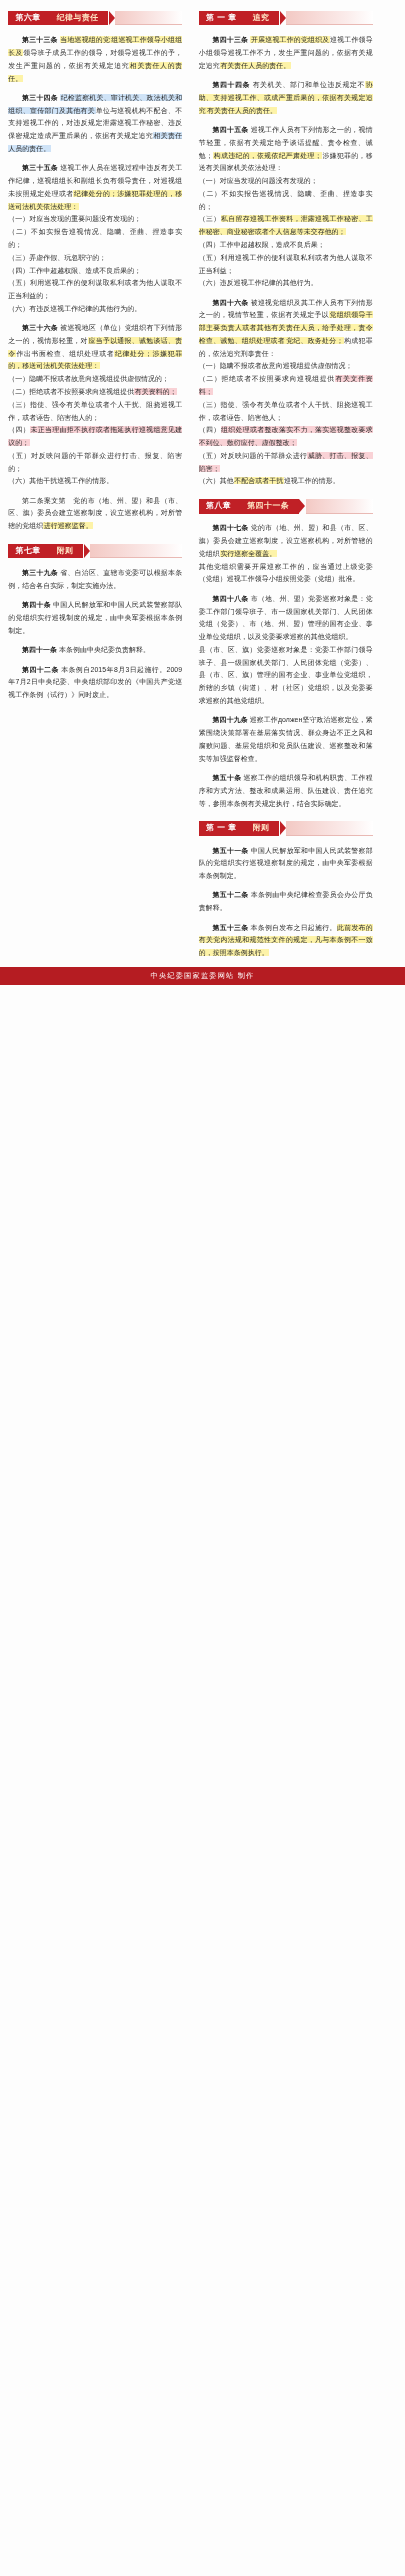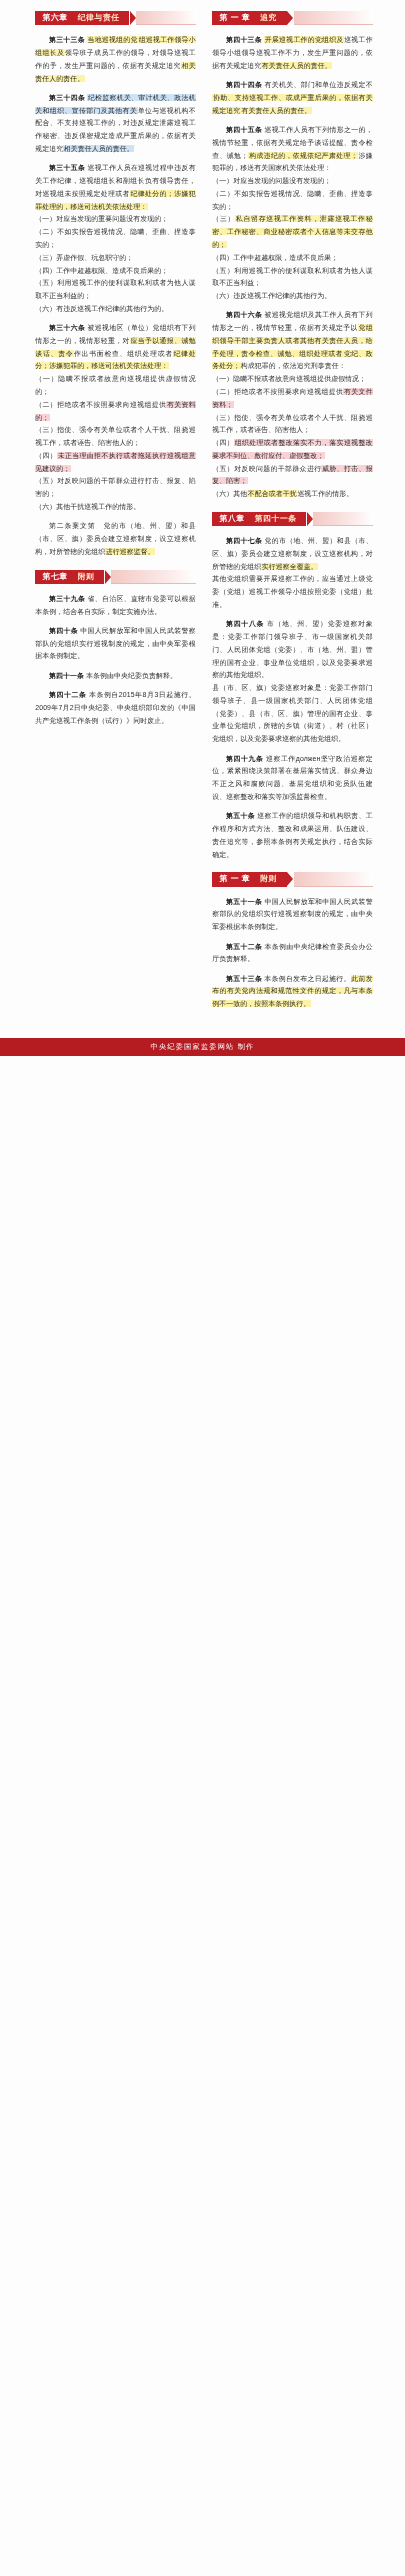--- a/index.html
+++ b/index.html
@@ -17,21 +17,20 @@
     min-height: 2576px;
     position: relative;
     background: #fdfdfd;
     padding: 0 0 0 0;
   }
   .columns {
     display: flex;
     flex-direction: row;
     align-items: flex-start;
     width: 381px;
-    padding-left: 27px;
   }
   .col {
     width: 203px;
     padding: 0 8.3px;
   }
   .col.left { border-right: 0; }
 
   
   .banner {
     position: relative;
@@ -65,21 +64,21 @@
   }
   .banner .tail {
     flex: 1;
     height: 14.3px;
     margin-left: 7.2px;
     background: linear-gradient(to right, #f3c9c4, #fbeceb 70%, #ffffff);
     border-bottom: 0.6px solid #e9b9b4;
   }
   .banner .ribbon .sub {
     color: #ffe9c8;
-    margin-left: 10px;
+    margin-left: 16px;
     font-weight: bold;
   }
 
   p.para {
     font-size: 6.9px;
     line-height: 1.85;
     margin: 0 0 6.6px 0;
     text-indent: 2em;
     text-align: justify;
     color: #2b2b2b;
@@ -104,21 +103,21 @@
 
   .footer {
     width: 405px;
     background: #b51c22;
     color: #fff;
     text-align: center;
     font-size: 7.2px;
     line-height: 18px;
     height: 18px;
     letter-spacing: 1.2px;
-    margin-top: 20px;
+    margin-top: 1px;
   }
 </style>
 </head>
 <body>
 
 <div class="page">
 
   <div class="columns">
 
     <div class="col left">

